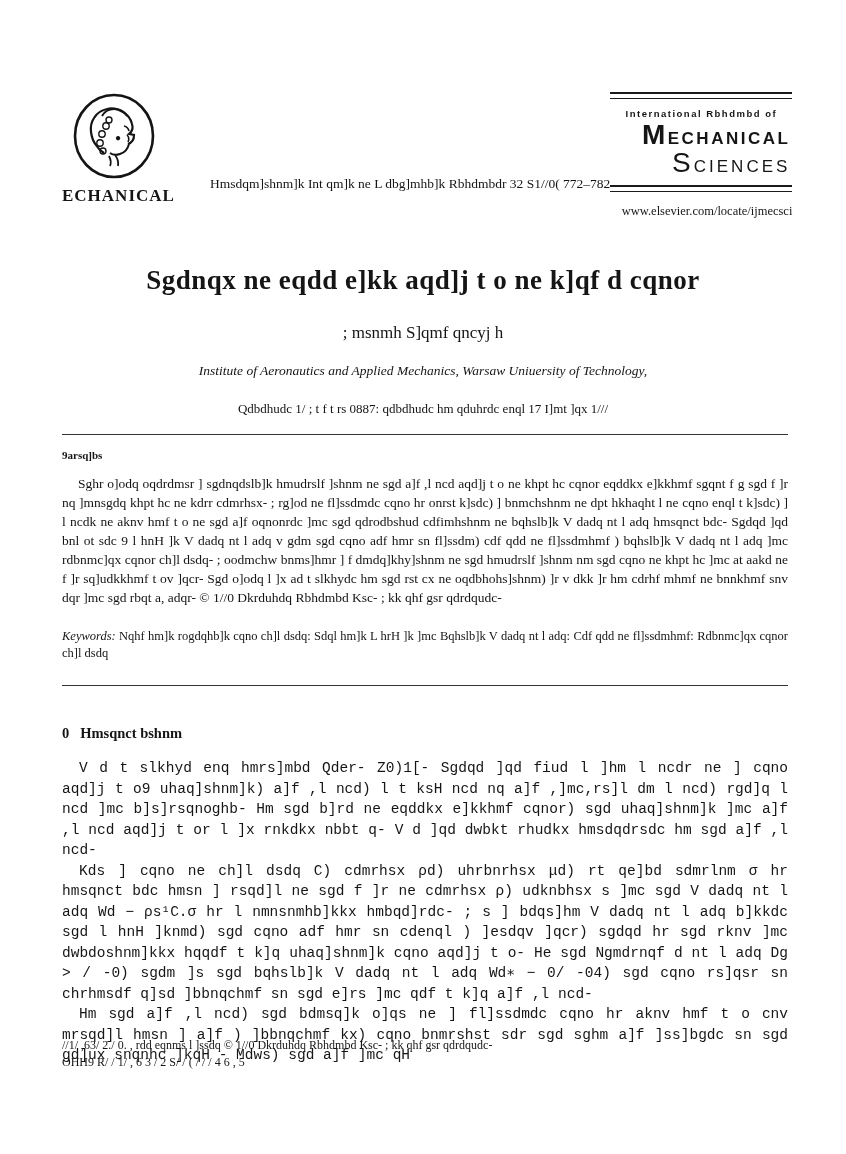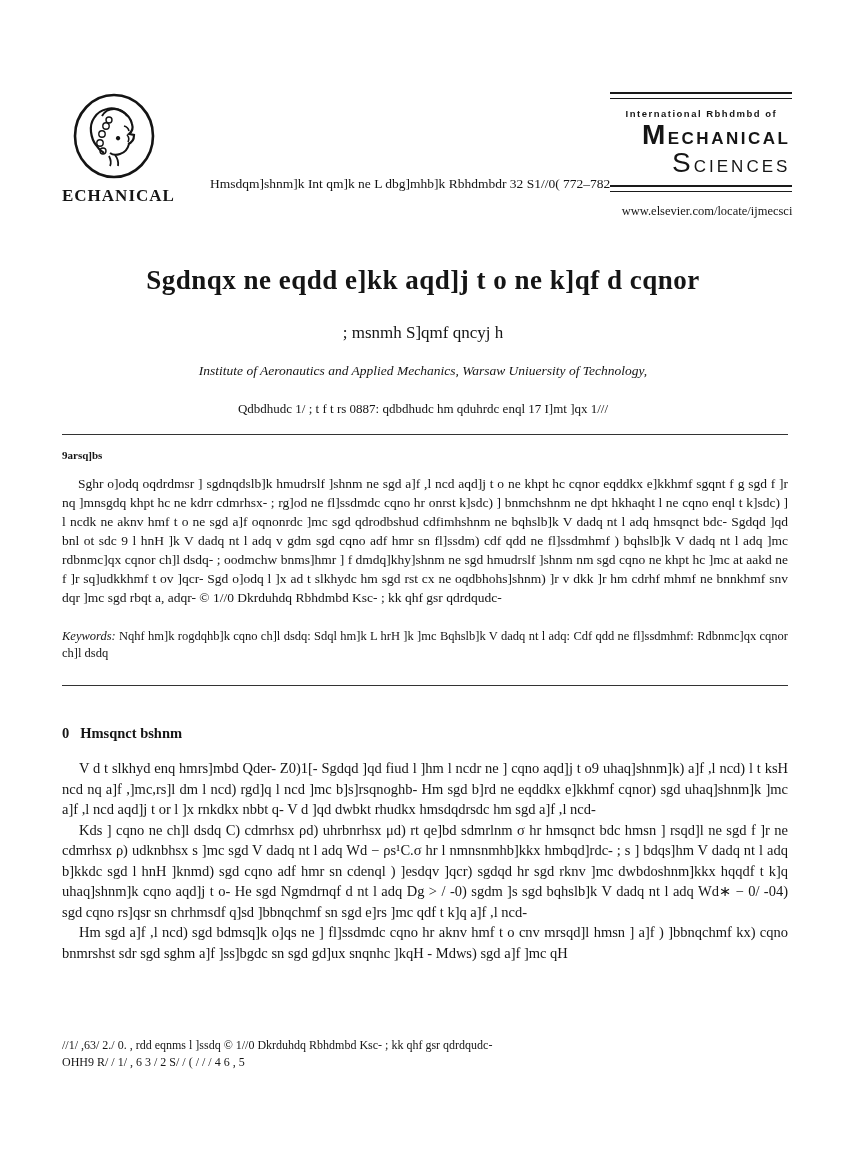--- a/index.html
+++ b/index.html
@@ -107,20 +107,21 @@
     font-weight:bold;
     font-size:14.5px;
     margin:39px 58px 0 62px;
   }
   .para{
     font-size:14.5px;
     line-height:20.5px;
     text-align:justify;
     margin:0 58px 0 62px;
     text-indent:17px;
+    font-family:Liberation Mono, monospace;
   }
   .para.first{margin-top:16px;}
   .footer{
     position:absolute;
     left:62px;right:58px;top:1037px;
     font-size:12px;
     line-height:17px;
   }
 </style>
 </head>

